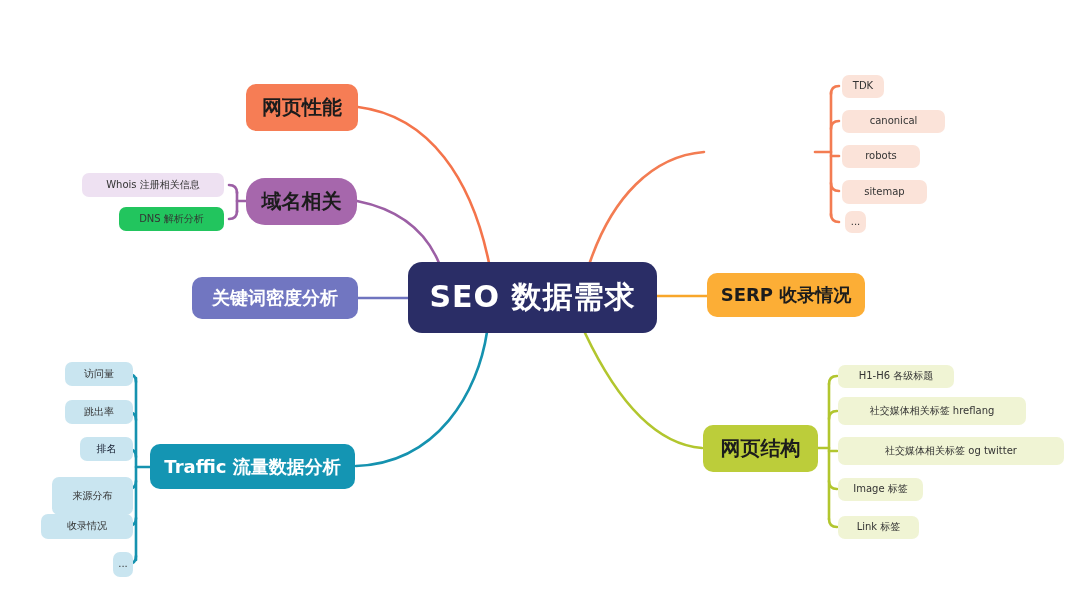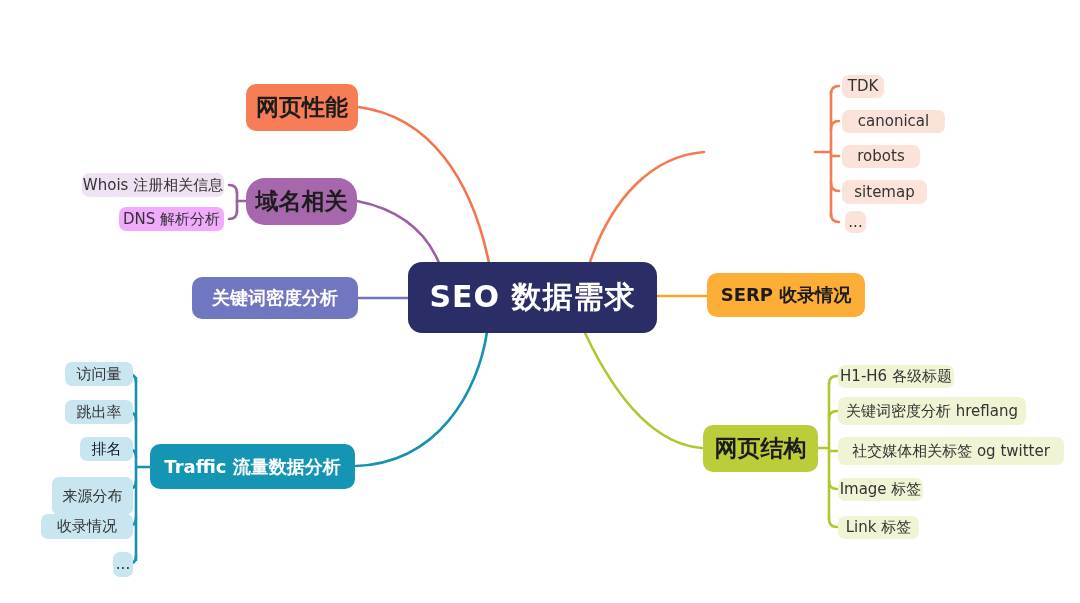--- a/index.html
+++ b/index.html
@@ -4,28 +4,28 @@
 <style>
   html,body{margin:0;padding:0;background:#ffffff;}
   .canvas{
     position:relative;width:1080px;height:603px;background:#ffffff;overflow:hidden;
     font-family:"DejaVu Sans","Liberation Sans",sans-serif;
   }
   .links{position:absolute;left:0;top:0;width:1080px;height:603px;}
   .links path{fill:none;stroke-width:2.6;stroke-linecap:round;}
   .node{
     position:absolute;display:flex;align-items:center;justify-content:center;
-    border-radius:10px;font-weight:bold;font-size:23px;white-space:nowrap;
+    border-radius:10px;font-weight:bold;font-size:20px;white-space:nowrap;
     box-sizing:border-box;cursor:pointer;
   }
   .node.central{border-radius:14px;font-size:30px;letter-spacing:1px;}
   .node.f17{font-size:18px;}
   .child{
     position:absolute;display:flex;align-items:center;justify-content:center;
-    border-radius:7px;font-size:15px;font-weight:normal;white-space:nowrap;
+    border-radius:7px;font-size:10px;font-weight:normal;white-space:nowrap;
     box-sizing:border-box;cursor:pointer;line-height:1.25;
   }
 </style>
 </head>
 <body>
 
 <div class="canvas">
 
   <svg class="links" viewBox="0 0 1080 603">
     <g stroke="#f4744b">
@@ -76,21 +76,21 @@
       <path d="M 829 519 Q 829 527 837 527"></path>
     </g>
   </svg>
 
   <div class="node central" style="left: 408px; top: 262px; width: 249px; height: 71px; background: rgb(42, 45, 102); color: rgb(255, 255, 255);">SEO 数据需求</div>
 
   <div class="node" style="right: 722px; top: 84px; width: 112px; height: 47px; background: rgb(246, 125, 85); color: rgb(28, 28, 28);">网页性能</div>
 
   <div class="node" style="right: 723px; top: 178px; width: 111px; height: 47px; background: rgb(166, 103, 172); color: rgb(28, 28, 28); border-radius: 19px;">域名相关</div>
   <div class="child" style="right: 856px; top: 173px; width: 142px; height: 24px; background: rgb(238, 225, 242); color: rgb(51, 51, 51);">Whois 注册相关信息</div>
-  <div class="child" style="right: 856px; top: 207px; width: 105px; height: 24px; background: #f0abfc; color: rgb(51, 51, 51);">DNS 解析分析</div>
+  <div class="child" style="right: 856px; top: 207px; width: 105px; height: 24px; background: #22c55e; color: rgb(51, 51, 51);">DNS 解析分析</div>
 
   <div class="node f17" style="right: 722px; top: 277px; width: 166px; height: 42px; background: rgb(113, 118, 193); color: rgb(255, 255, 255);">关键词密度分析</div>
 
   <div class="node f17" style="right: 725px; top: 444px; width: 205px; height: 45px; background: rgb(20, 149, 179); color: rgb(255, 255, 255);">Traffic 流量数据分析</div>
   <div class="child" style="right: 947px; top: 362px; width: 68px; height: 24px; background: rgb(201, 229, 240); color: rgb(51, 51, 51);">访问量</div>
   <div class="child" style="right: 947px; top: 400px; width: 68px; height: 24px; background: rgb(201, 229, 240); color: rgb(51, 51, 51);">跳出率</div>
   <div class="child" style="right: 947px; top: 437px; width: 53px; height: 24px; background: rgb(201, 229, 240); color: #0f172a; margin-left: 48px;">排名</div>
   <div class="child" style="right: 947px; top: 477px; width: 81px; height: 38px; background: rgb(201, 229, 240); color: rgb(51, 51, 51);">来源分布</div>
   <div class="child" style="right: 947px; top: 514px; width: 92px; height: 25px; background: rgb(201, 229, 240); color: rgb(51, 51, 51);">收录情况</div>
   <div class="child" style="right: 947px; top: 552px; width: 20px; height: 25px; background: rgb(201, 229, 240); color: rgb(51, 51, 51);">...</div>
@@ -98,18 +98,18 @@
   <div class="child" style="left: 842px; top: 75px; width: 42px; height: 23px; background: rgb(251, 227, 217); color: rgb(51, 51, 51);">TDK</div>
   <div class="child" style="left: 842px; top: 110px; width: 103px; height: 23px; background: rgb(251, 227, 217); color: rgb(51, 51, 51);">canonical</div>
   <div class="child" style="left: 842px; top: 145px; width: 78px; height: 23px; background: rgb(251, 227, 217); color: rgb(51, 51, 51);">robots</div>
   <div class="child" style="left: 842px; top: 180px; width: 85px; height: 24px; background: rgb(251, 227, 217); color: rgb(51, 51, 51);">sitemap</div>
   <div class="child" style="left: 845px; top: 211px; width: 21px; height: 22px; background: rgb(251, 227, 217); color: rgb(51, 51, 51);">...</div>
 
   <div class="node f17" style="left: 707px; top: 273px; width: 158px; height: 44px; background: rgb(252, 174, 54); color: rgb(28, 28, 28);">SERP 收录情况</div>
 
   <div class="node" style="left: 703px; top: 425px; width: 115px; height: 47px; background: rgb(188, 205, 58); color: rgb(28, 28, 28);">网页结构</div>
   <div class="child" style="left: 838px; top: 365px; width: 116px; height: 23px; background: rgb(240, 244, 212); color: rgb(51, 51, 51);">H1-H6 各级标题</div>
-  <div class="child" style="left: 838px; top: 397px; width: 188px; height: 28px; background: rgb(240, 244, 212); color: rgb(51, 51, 51);">关键词密度分析 hreflang</div>
+  <div class="child" style="left: 838px; top: 397px; width: 188px; height: 28px; background: rgb(240, 244, 212); color: rgb(51, 51, 51);">社交媒体相关标签 hreflang</div>
   <div class="child" style="left: 838px; top: 437px; width: 226px; height: 28px; background: rgb(240, 244, 212); color: rgb(51, 51, 51);">社交媒体相关标签 og twitter</div>
   <div class="child" style="left: 838px; top: 478px; width: 85px; height: 23px; background: rgb(240, 244, 212); color: rgb(51, 51, 51);">Image 标签</div>
   <div class="child" style="left: 838px; top: 516px; width: 81px; height: 23px; background: rgb(240, 244, 212); color: rgb(51, 51, 51);">Link 标签</div>
 
 </div>
 
 </body></html>

